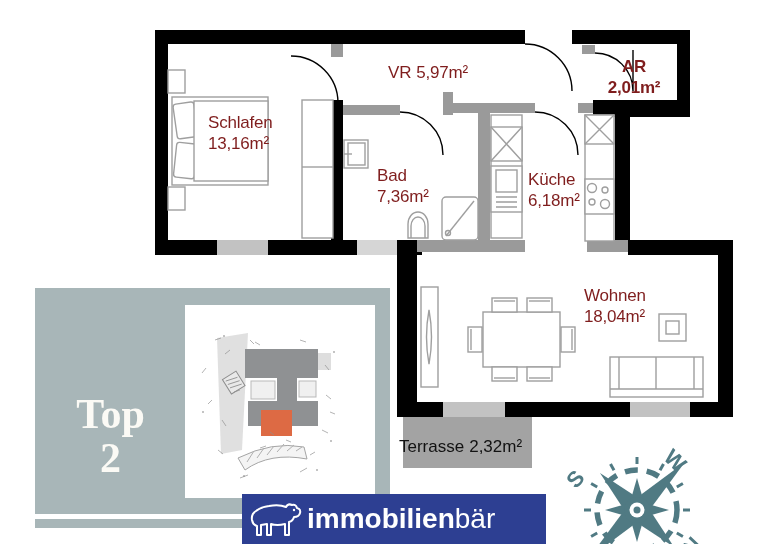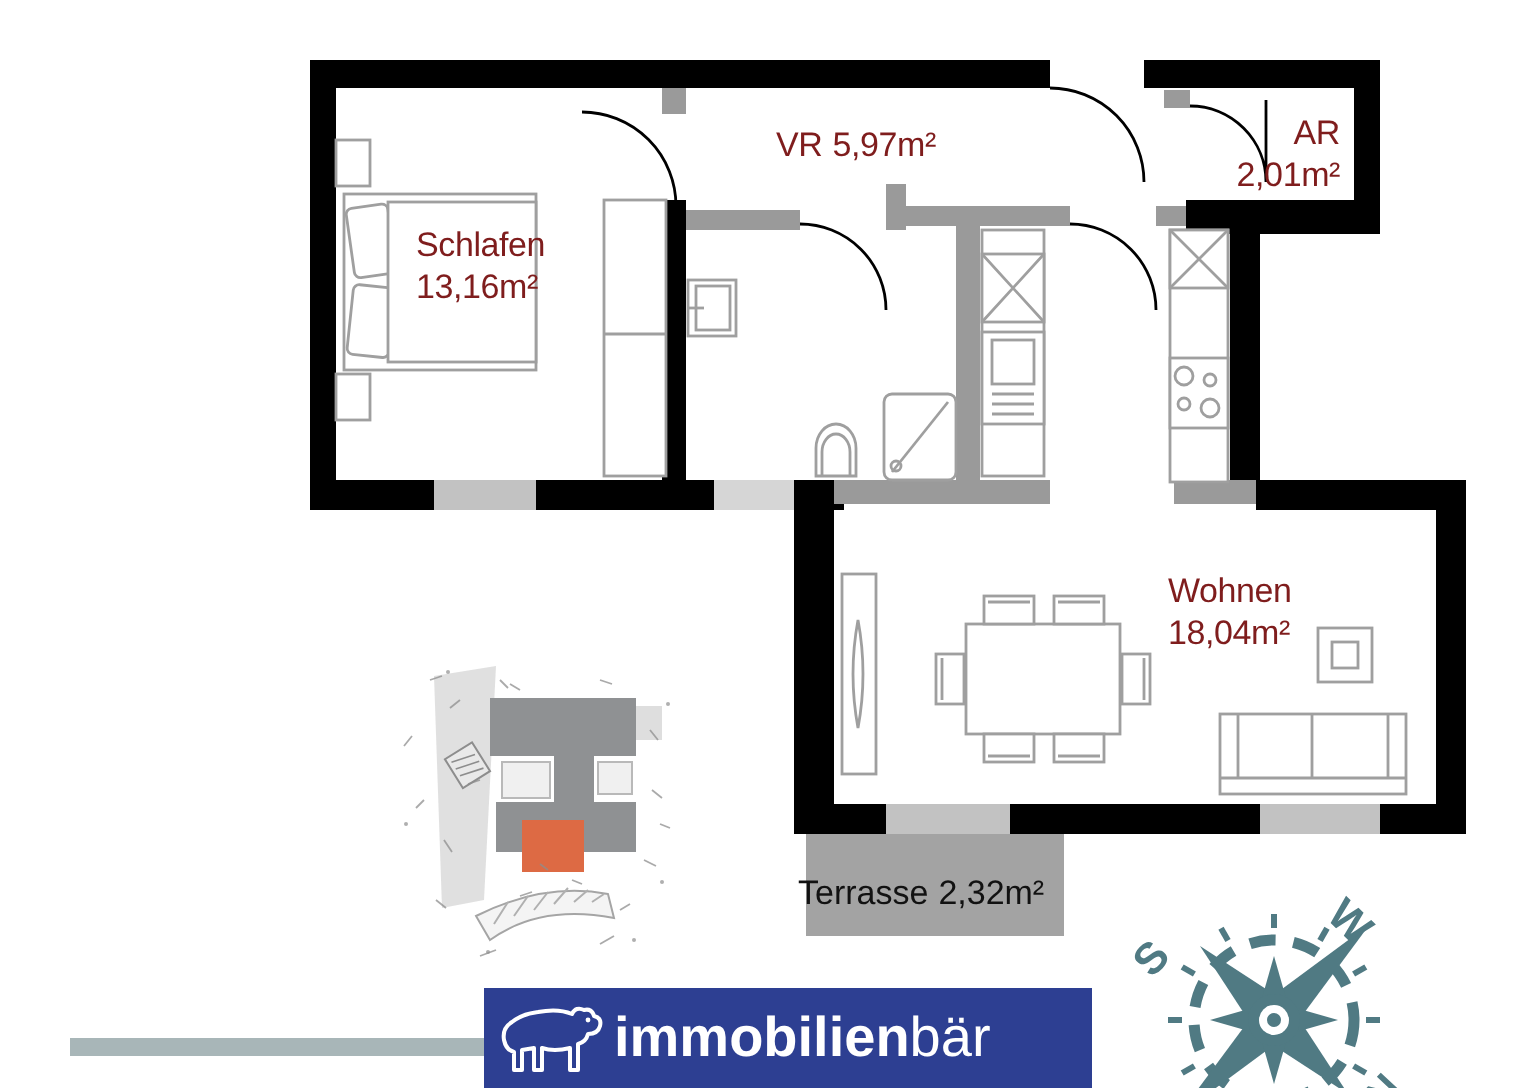--- a/index.html
+++ b/index.html
@@ -24,20 +24,27 @@
   .logo .wordmark{color:#ffffff;font-size:28px;line-height:28px;margin-left:4px;white-space:nowrap;}
   .logo .w-bold{font-weight:bold;}
   .logo .w-light{font-weight:normal;}
   .terrasse-lbl{position:absolute;left:399px;top:437px;z-index:3;font-size:17px;color:#121212;}
 </style>
 </head>
 <body>
 
 <div class="canvas">
 
+  <div class="badge">
+    <div class="badge-panel"></div>
+    <div class="badge-text">
+      <span class="ln" style="display:block">Top</span>
+      <span class="ln" style="display:block">2</span>
+    </div>
+  </div>
   <div class="badge-bar"></div>
 
   <svg class="plan-svg" width="770" height="544" viewBox="0 0 770 544">
 
     <g>
       <polygon points="217,338 248,333 242,450 221,454" fill="#dadada" opacity="0.85"></polygon>
       <g transform="rotate(-32 234 383)">
         <rect x="226" y="374" width="16" height="17" fill="#e9e9e9" stroke="#8d8d8d" stroke-width="1"></rect>
         <path d="M228,377 l12,3 M228,381 l12,3 M228,385 l12,3" stroke="#8d8d8d" stroke-width="0.8" fill="none"></path>
       </g>
@@ -202,23 +209,31 @@
     </g>
   </svg>
 
   <div class="lbl" style="left:208px;top:112px;">
     <span class="ln">Schlafen</span>
     <span class="ln">13,16m²</span>
   </div>
   <div class="lbl inline-lbl" style="left:388px;top:62px;">
     <span>VR</span><span>5,97m²</span>
   </div>
-  <div class="lbl" style="left:598px;top:56px;width:72px;text-align:right;">
+  <div class="lbl" style="left:598px;top:56px;width:72px;text-align:center;font-weight:bold;">
     <span class="ln">AR</span>
     <span class="ln">2,01m²</span>
+  </div>
+  <div class="lbl" style="left:377px;top:165px;">
+    <span class="ln">Bad</span>
+    <span class="ln">7,36m²</span>
+  </div>
+  <div class="lbl" style="left:528px;top:169px;">
+    <span class="ln">Küche</span>
+    <span class="ln">6,18m²</span>
   </div>
   <div class="lbl" style="left:584px;top:285px;">
     <span class="ln">Wohnen</span>
     <span class="ln">18,04m²</span>
   </div>
   <div class="terrasse-lbl inline-lbl">
     <span>Terrasse</span><span>2,32m²</span>
   </div>
 
   <div class="logo">

